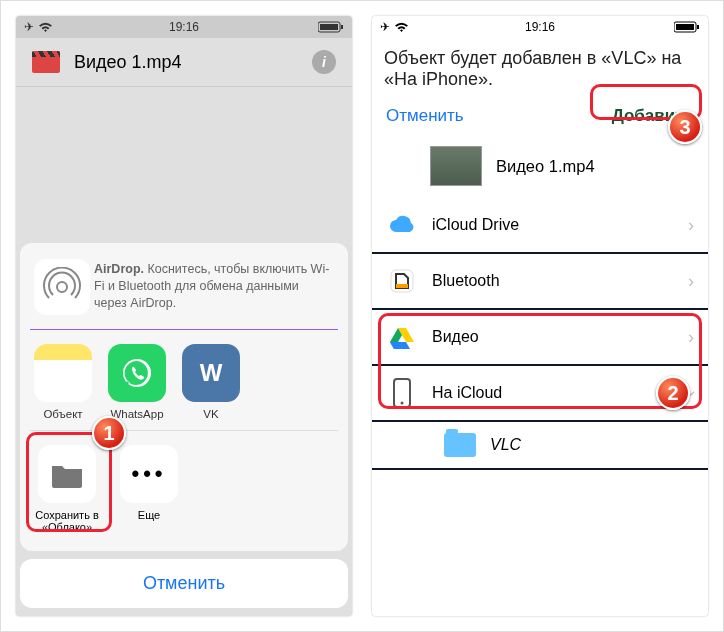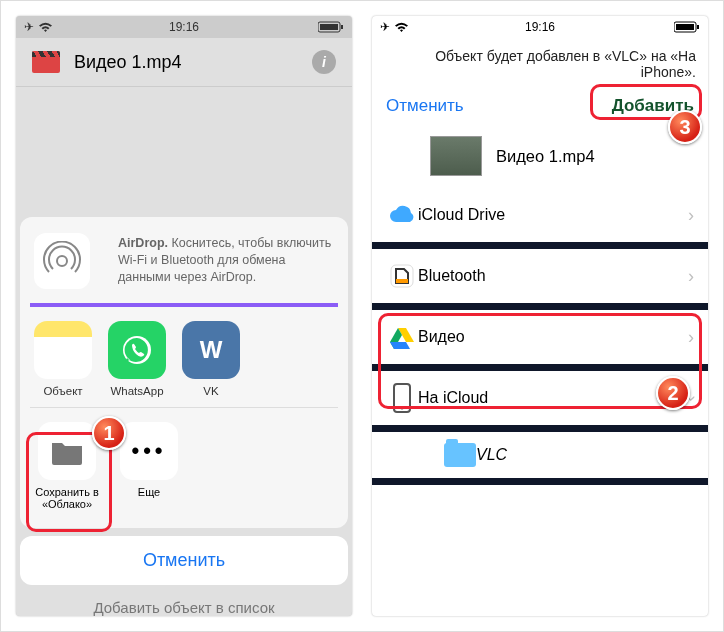--- a/index.html
+++ b/index.html
@@ -11,47 +11,47 @@
   .dimmed { background: #e0e0e0; }
   .dimmed .status-bar { background: #ccc; color: #333; }
   .header-row { display: flex; align-items: center; padding: 12px 16px; gap: 14px; background: #e0e0e0; }
   .clapper { width: 28px; height: 22px; background: #d44; border-radius: 2px; position: relative; }
   .clapper::before { content:""; position:absolute; top:0; left:0; right:0; height:6px; background: repeating-linear-gradient(60deg,#333 0 4px,#d44 4px 8px); border-radius:2px 2px 0 0;}
   .file-title { font-size: 18px; flex: 1; }
   .info-btn { width: 24px; height: 24px; border-radius: 50%; background: #aaa; color: #fff; display: flex; align-items: center; justify-content: center; font-weight: bold; font-style: italic; font-size: 14px; }
 
   .share-sheet { position: absolute; bottom: 0; left: 4px; right: 4px; }
   .card { background: #f6f6f6; border-radius: 12px; padding: 10px; margin-bottom: 8px; }
-  .airdrop-row { display: flex; gap: 28px; align-items: flex-start; padding: 6px 4px 14px; border-bottom: 4px solid #8b5cf6; }
+  .airdrop-row { display: flex; gap: 4px; align-items: flex-start; padding: 6px 4px 14px; border-bottom: 1px solid #8b5cf6; }
   .airdrop-icon { width: 56px; height: 56px; background:#fff; border-radius:12px; display:flex; align-items:center; justify-content:center; }
   .airdrop-text { font-size: 12.5px; color: #666; line-height: 1.35; flex:1; padding-top:2px;}
   .apps-row { display: flex; gap: 12px; padding: 14px 2px 10px; border-bottom: 1px solid #ddd; overflow:hidden;}
   .app { width: 62px; text-align: center; font-size: 11.5px; color:#333; flex-shrink:0;}
   .app-icon { width: 58px; height: 58px; border-radius: 13px; margin: 0 auto 6px; display:flex; align-items:center; justify-content:center;}
   .ic-notes { background: linear-gradient(#ffe66b 0 28%, #fff 28%);}
   .ic-cloud { background: #fff; }
   .ic-wa { background: #25d366; }
   .ic-vk { background: #4a76a8; color:#fff; font-weight:800; font-size:24px;}
   .actions-row { display:flex; gap:12px; padding:14px 2px 8px;}
   .action-item { width: 70px; text-align:center; font-size:11px;}
   .action-box { width:58px; height:58px; border-radius:13px; background:#fff; margin:0 auto 6px; display:flex; align-items:center; justify-content:center;}
   .dots { letter-spacing:4px; font-size:22px; font-weight:800;}
   .cancel-btn { background:#fff; border-radius:12px; padding:14px; text-align:center; color:#1976f2; font-size:18px; font-weight:500; margin-bottom:8px;}
   .peek-row { text-align:center; color:#777; font-size:15px; padding: 6px 0 0; background:#e0e0e0;}
 
   
-  .r-context { padding: 10px 12px; text-align:right; font-size:14px; color:#222;}
+  .r-context { padding: 10px 12px; text-align:left; font-size:18px; color:#222;}
   .r-headbar { display:flex; justify-content:space-between; padding: 6px 14px 12px; }
   .r-cancel { color:#1976f2; font-size:17px;}
   .r-add { color:#14532d; font-size:17px; font-weight:700;}
   .r-file { display:flex; align-items:center; gap:14px; padding:8px 10px 12px 58px;}
   .thumb { width:52px; height:40px; background:linear-gradient(#6a7a6a,#4d5d4d); border:1px solid #999;}
   .r-file-name { font-size:16.5px;}
   .r-list { }
-  .r-item { display:flex; align-items:center; padding:11px 14px; border-bottom:7px solid #0f172a; font-size:16px; position:relative;}
+  .r-item { display:flex; align-items:center; gap:14px; padding:11px 14px; border-bottom:2px solid #0f172a; font-size:16px; position:relative;}
   .r-item .chev { position:absolute; right:14px; color:#c0c0c0; font-size:18px;}
   .sq-icon { width:32px; height:32px; border-radius:7px; display:flex; align-items:center; justify-content:center;}
   .indent { padding-left:72px;font-style:italic;}
   .folder { width:32px; height:24px; border-radius:3px; background:#67c3ff; position:relative;}
   .folder::before{content:""; position:absolute; top:-4px; left:2px; width:12px; height:5px; background:#67c3ff; border-radius:2px 2px 0 0;}
 
   
   .hl-box { position:absolute; border:3px solid #e23; border-radius:10px; pointer-events:none;}
   .badge { position:absolute; width:34px; height:34px; border-radius:50%; background: radial-gradient(circle at 35% 30%, #ff8a5c, #d62015 70%); border:2px solid #fff; color:#fff; display:flex; align-items:center; justify-content:center; font-weight:800; font-size:20px; box-shadow:0 1px 3px rgba(0,0,0,0.5);}
 
@@ -127,21 +127,20 @@
         <div class="action-item">
           <div class="action-box">
               <span class="dots">•••</span>
             </div>
           <span>Еще</span>
         </div>
       </div>
     </div>
 
     <div class="cancel-btn">Отменить</div>
-    <div class="peek-row">Добавить объект в список</div>
   </div>
 
   <div class="hl-box" style="left:10px; top:416px; width:86px; height:100px;"></div>
   <div class="badge" style="left:76px; top:400px;">1</div>
 </div>
 
 <div class="phone">
   <div class="status-bar" style="color:#000;">
     <div class="status-left">
       <span>✈</span>

